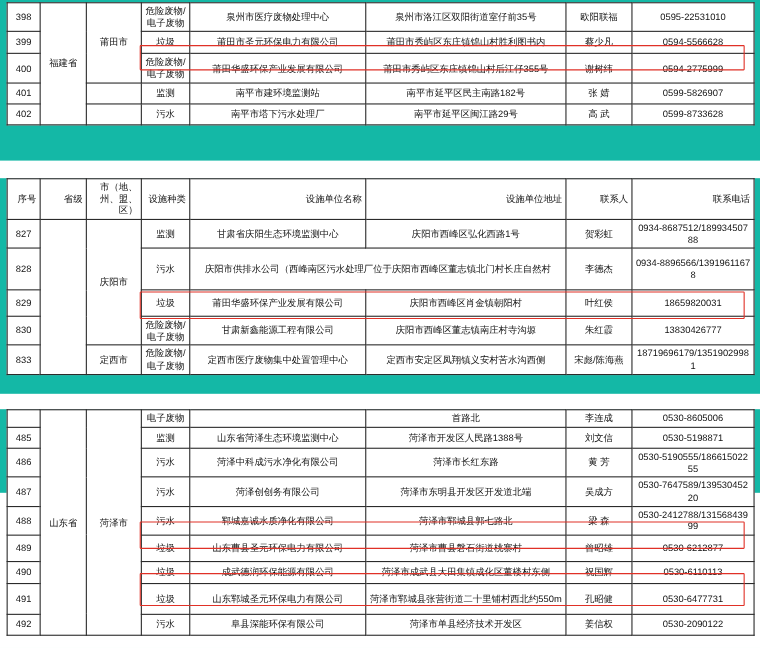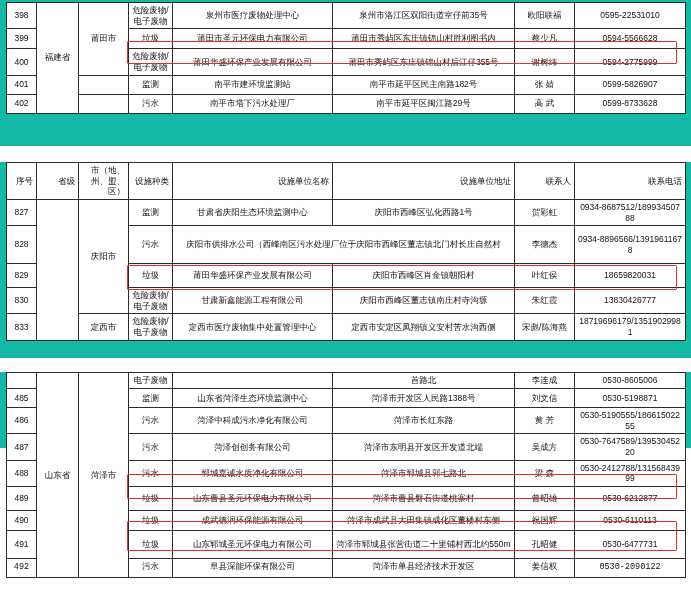--- a/index.html
+++ b/index.html
@@ -282,21 +282,21 @@
           <td class="c">0530-6110113</td>
         </tr>
         <tr style="height:28px;">
           <td class="c">491</td>
           <td class="c">垃圾</td>
           <td class="l">山东郓城圣元环保电力有限公司</td>
           <td class="l">菏泽市郓城县张营街道二十里铺村西北约550m</td>
           <td class="c">孔昭健</td>
           <td class="c">0530-6477731</td>
         </tr>
-        <tr style="height:19px;font-family:Liberation Mono, monospace;">
+        <tr style="height:19px;">
           <td class="c">492</td>
           <td class="c">污水</td>
           <td class="l">阜县深能环保有限公司</td>
           <td class="l">菏泽市单县经济技术开发区</td>
           <td class="c">姜信权</td>
           <td class="c">0530-2090122</td>
         </tr>
       </tbody>
     </table>
   </div>

